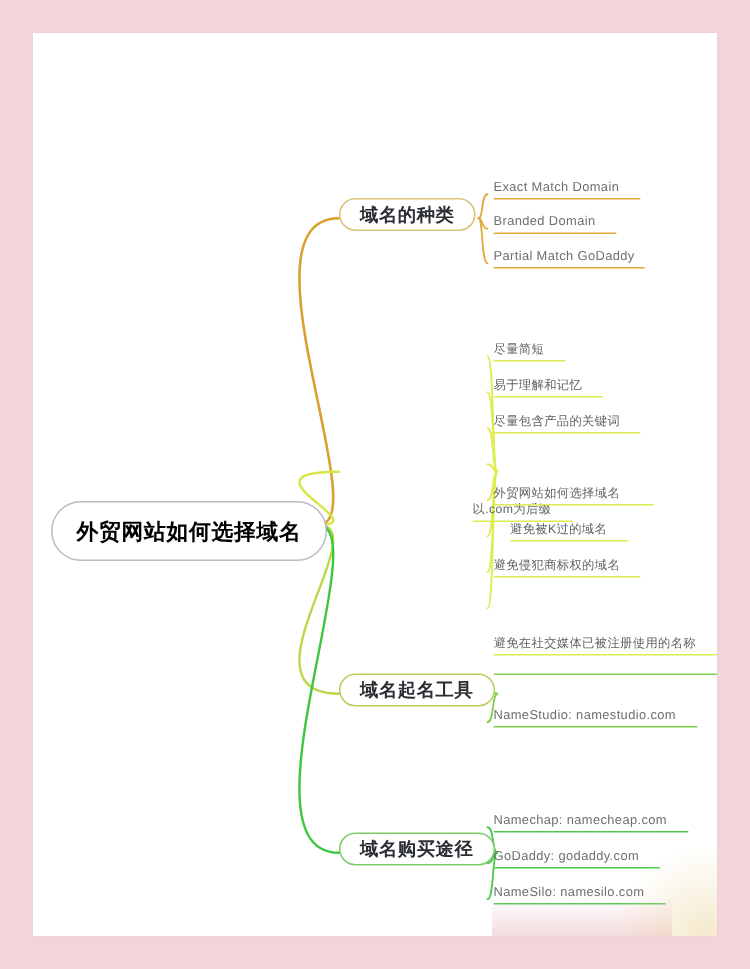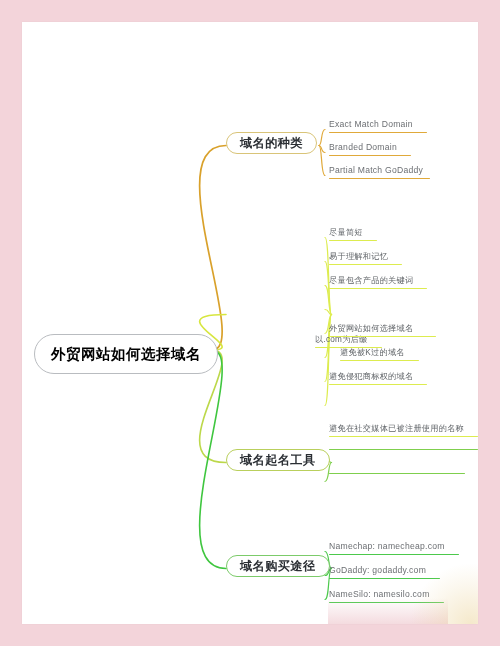--- a/index.html
+++ b/index.html
@@ -155,20 +155,21 @@
           <span class="rule" style="background: rgb(221, 236, 79); width: 98.375px;"></span>
         </div>
         <div class="leaf" style="left: 307px; top: 372.5px; margin-top: 28px;">
           <span class="txt leaf-cn">避免在社交媒体已被注册使用的名称</span>
           <span class="rule" style="background: rgb(221, 236, 79); width: 149px;"></span>
         </div>
         <div class="leaf" style="left: 307px; top: 424.5px;">
           <span class="rule" style="background: rgb(127, 207, 77); width: 149.016px;"></span>
         </div>
         <div class="leaf" style="left: 307px; top: 448.5px;">
+          <span class="txt">NameStudio: namestudio.com</span>
           <span class="rule" style="background: rgb(127, 207, 77); width: 135.625px;"></span>
         </div>
         <div class="leaf" style="left: 307px; top: 518.5px;">
           <span class="txt">Namechap: namecheap.com</span>
           <span class="rule" style="background: rgb(76, 201, 76); width: 129.625px;"></span>
         </div>
         <div class="leaf" style="left: 307px; top: 542.5px;">
           <span class="txt">GoDaddy: godaddy.com</span>
           <span class="rule" style="background: rgb(76, 201, 76); width: 111.047px;"></span>
         </div>

